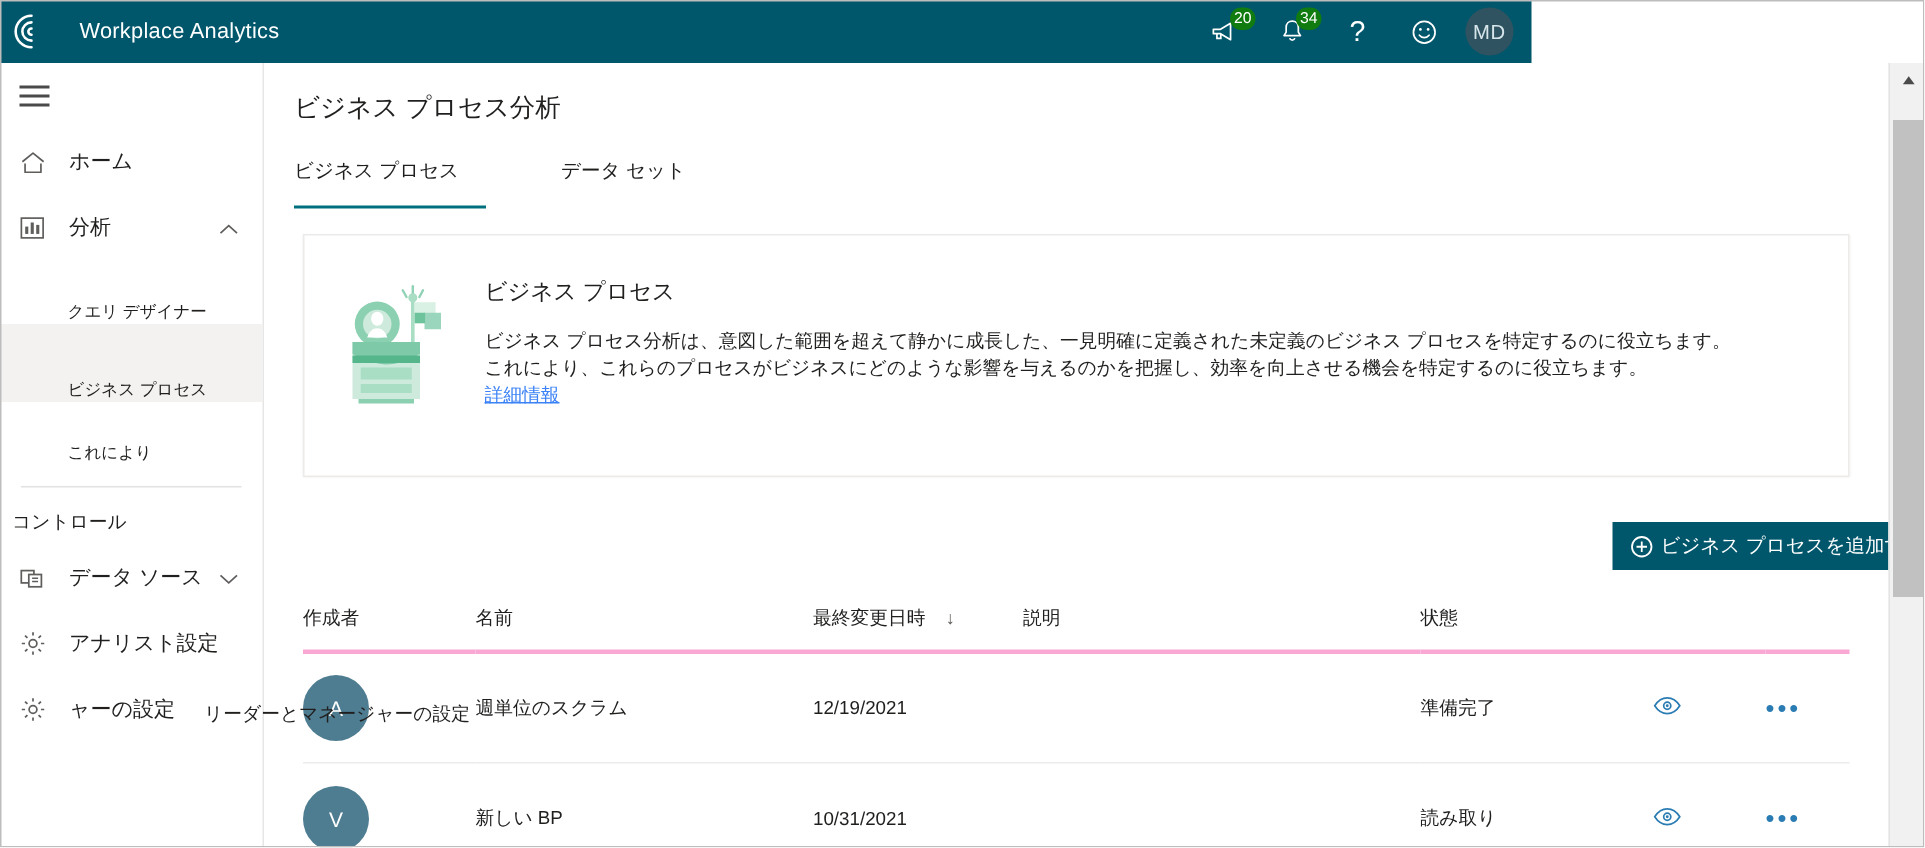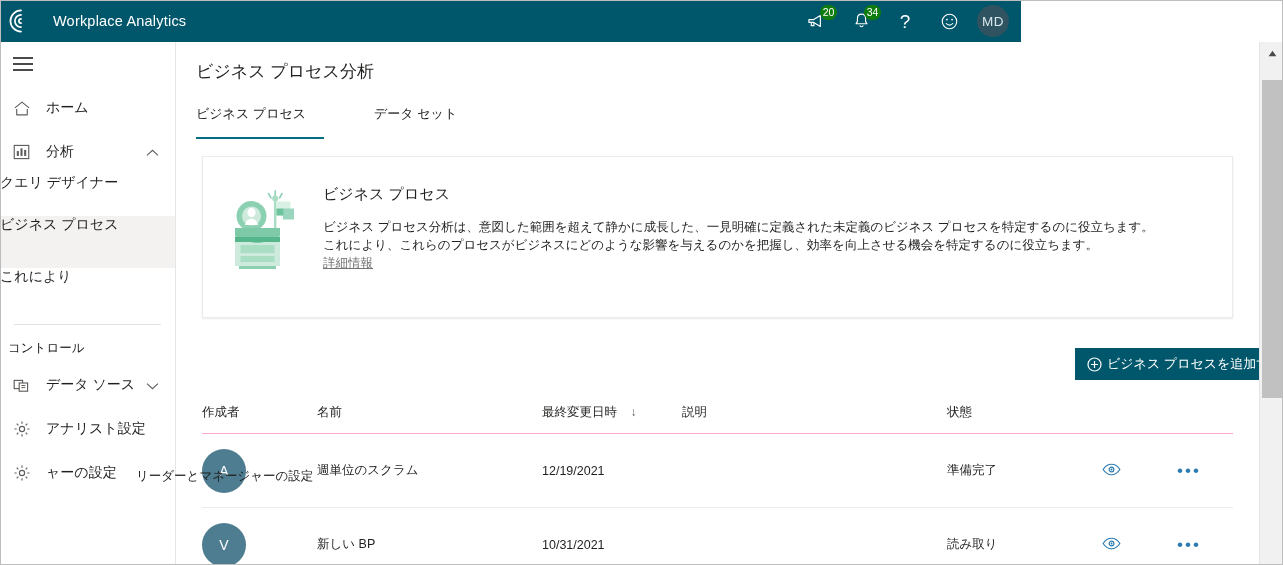--- a/index.html
+++ b/index.html
@@ -112,24 +112,24 @@
     display: flex; align-items: center; justify-content: flex-start;
     color: #605e5c;
   }
   .nav-label { margin-left: 9px; }
   .nav-chevron {
     position: absolute; right: 16px; top: 50%;
     transform: translateY(-50%);
     color: #605e5c;
   }
   .sub-item {
-    display: flex; align-items: flex-start;
+    display: flex; align-items: flex-end;
     min-height: 42px;
-    padding-right: 8px;
-    font-size: 14px;
+    padding-left: 45px; padding-right: 8px;
+    font-size: 11px;
     color: #201f1e;
     line-height: 16px;
   }
   .sub-item.selected { background: #f3f2f1; }
   .sub-item.tall { height: 52px; }
   .nav-divider {
     height: 1px; background: #e1e1e1;
     margin: 14px 14px 0 14px;
   }
   .section-label {
@@ -195,21 +195,21 @@
     padding-top: 30px;
   }
   .card-body { padding-top: 28px; padding-right: 20px; }
   .card-heading {
     font-size: 15px; color: #201f1e; margin-bottom: 14px;
   }
   .card-text {
     font-size: 12.5px; color: #201f1e; line-height: 18px;
   }
   .card-link {
-    font-size: 12.5px; color: #737373; line-height: 18px;
+    font-size: 12.5px; color: #3b82f6; line-height: 18px;
     display: block;
   }
 
   .add-btn {
     position: absolute;
     right: -6px; top: 306px;
     height: 32px;
     background: #00576b;
     color: #ffffff;
     font-size: 13px;
@@ -227,21 +227,21 @@
     left: 26px; top: 352px;
     width: 1057px;
   }
   .tbl { width: 1031px; border-collapse: collapse; table-layout: fixed; }
   .tbl th {
     text-align: left;
     font-weight: normal;
     font-size: 12.5px;
     color: #201f1e;
     padding: 10px 0 12px 0;
-    border-bottom: 1px solid #f9a8d4;
+    border-bottom: 3px solid #f9a8d4;
     white-space: nowrap;
   }
   .tbl td {
     font-size: 12.5px;
     color: #201f1e;
     padding: 0;
     height: 74px;
     vertical-align: middle;
     border-bottom: 1px solid #edebe9;
     white-space: nowrap;

